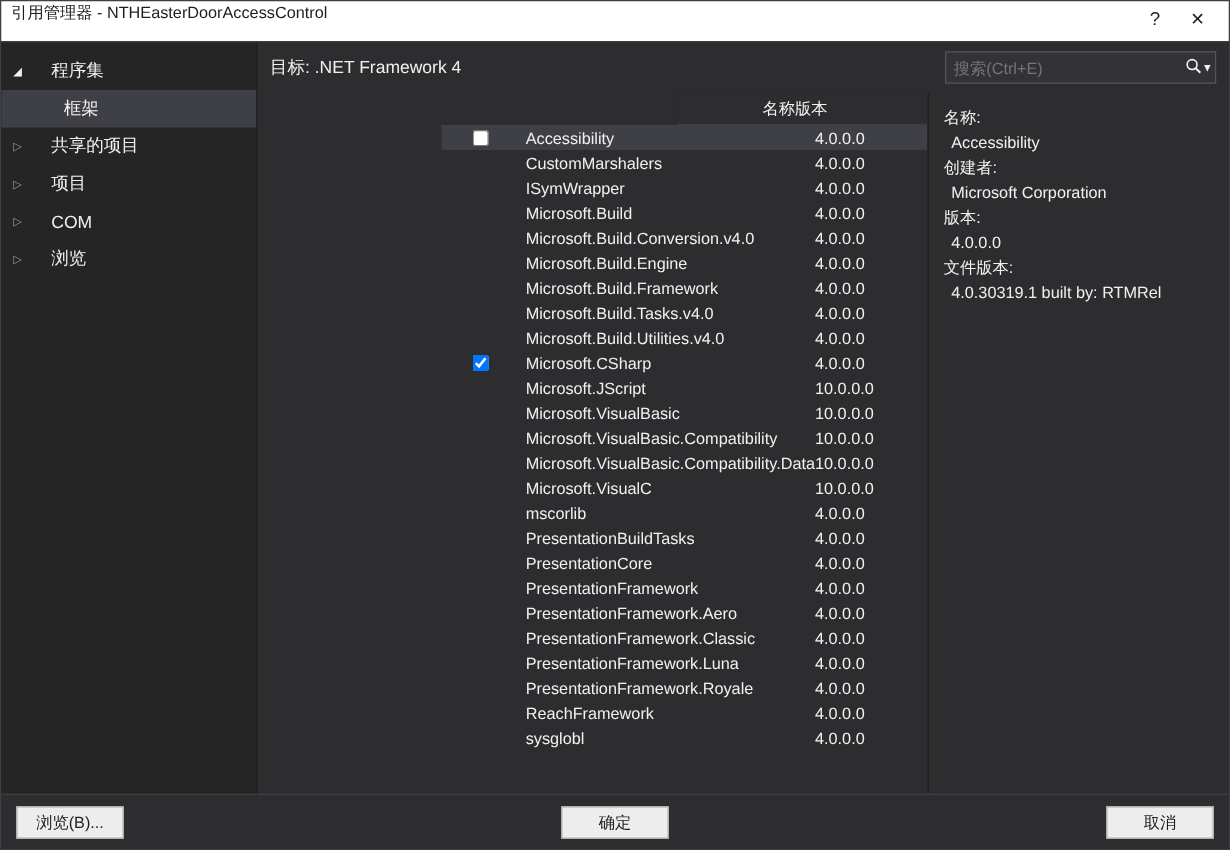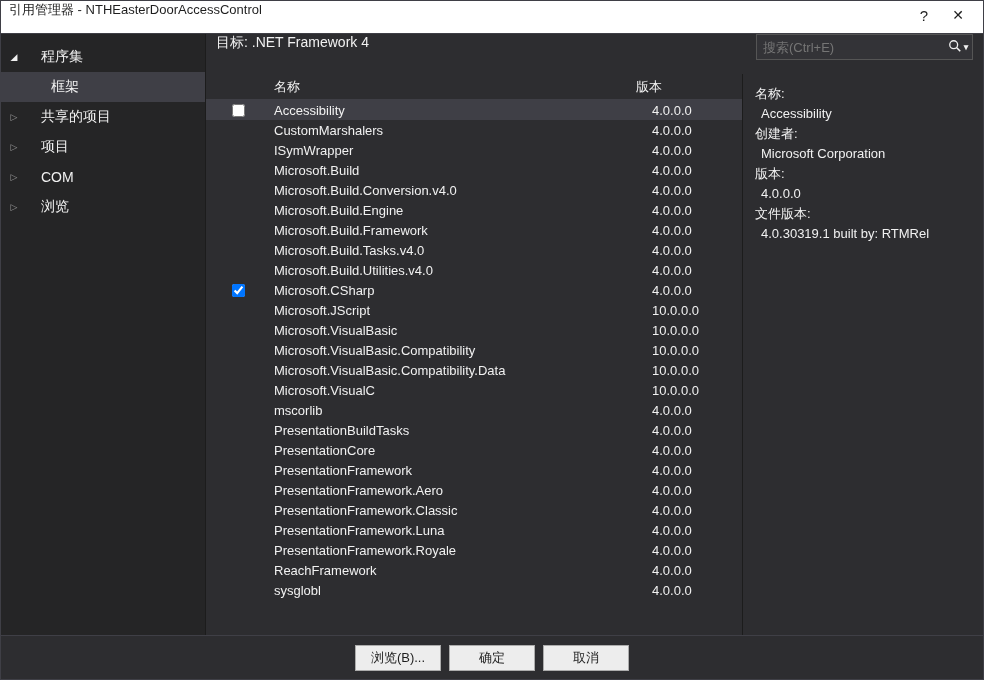--- a/index.html
+++ b/index.html
@@ -12,45 +12,45 @@
 .body { flex: 1; display: flex; background: #2d2d30; overflow: hidden; border-top: 1px solid #3f3f46;}
 .sidebar { width: 205px; background: #252526; display: flex; flex-direction: column; padding-top: 8px; border-right: 1px solid #1c1c1c; }
 .sidebar-item { height: 30px; display: flex; align-items: center; padding-left: 6px; cursor: pointer; font-size: 14px;}
 .sidebar-item.level2 { padding-left: 16px; }
 .sidebar-item .tri { width: 14px; display: inline-block; text-align: center; font-size: 9px; color: #f1f1f1; }
 .sidebar-item.expanded .tri::before { content: "◢"; }
 .sidebar-item.collapsed .tri::before { content: "▷"; color: #999; }
 .sidebar-item.selected { background: #3f3f46; }
 .sidebar-item .label { margin-left: 20px; }
 .main { flex: 1; display: flex; flex-direction: column; background: #2d2d30; overflow: hidden; }
-.topbar { height: 40px; display: flex; padding: 0 10px; gap: 10px; }
+.topbar { height: 40px; display: flex; align-items: center; padding: 0 10px; gap: 10px; }
 .target-label { flex: 1; font-size: 14px; color: #f1f1f1; }
 .search-wrap { width: 217px; height: 26px; border: 1px solid #555; display: flex; align-items: center; background: #333337; }
 .search-wrap input { flex: 1; background: transparent; border: none; outline: none; color: #cfcfcf; font-size: 13px; padding: 0 6px; font-family: inherit; }
 .search-icon { width: 26px; text-align: center; color: #f1f1f1; font-weight: bold; font-size: 14px;}
 .content { flex: 1; display: flex; overflow: hidden; }
-.grid-area { flex: 1; display: flex; flex-direction: column; overflow: hidden; border-right: 1px solid #1c1c1c; }
+.grid-area { flex: 1; display: flex; flex-direction: column; overflow: hidden; border-right: 1px solid #1c1c1c; align-items: flex-end; }
 .grid-header { display: flex; height: 26px; align-items: center; background: #2d2d30; border-bottom: 1px solid #3f3f46; padding-right: 16px;}
 .col-check { width: 64px; }
 .col-name { flex: 1; padding-left: 4px; font-size: 13px;}
 .col-ver { width: 90px; font-size: 13px;}
 .grid-rows { flex: 1; overflow-y: scroll; overflow-x: hidden; }
 .grid-rows::-webkit-scrollbar { width: 16px; background: #3e3e42; }
 .grid-rows::-webkit-scrollbar-thumb { background: #686868; }
 .grid-rows::-webkit-scrollbar-button { background: #3e3e42; height: 16px;}
 .row { display: flex; height: 20px; align-items: center; font-size: 13px; }
 .row.selected { background: #3f3f46; }
 .row .cbox { width: 64px; display: flex; justify-content: center; }
 .row .cbox input { width: 13px; height: 13px; }
 .row .name { flex: 1; padding-left: 4px; white-space: nowrap; overflow: hidden; }
 .row .ver { width: 90px; }
 .details { width: 240px; padding: 10px 12px; font-size: 13px; line-height: 20px; }
 .details .lbl { font-weight: normal; }
 .details .val { padding-left: 6px; }
-.footer { height: 44px; background: #2d2d30; display: flex; align-items: center; justify-content: center; gap: 8px; padding: 0 12px; border-top: 1px solid #3f3f46; }
+.footer { height: 44px; background: #2d2d30; display: flex; align-items: center; justify-content: space-between; gap: 8px; padding: 0 12px; border-top: 1px solid #3f3f46; }
 .footer button { height: 26px; min-width: 86px; padding: 0 12px; background: #ededed; color: #1e1e1e; border: 1px solid #acacac; font-family: inherit; font-size: 13px; cursor: pointer; }
 </style>
 </head>
 <body>
 
 <div class="window">
   <div class="titlebar">
     <div class="titlebar-title">引用管理器 - NTHEasterDoorAccessControl</div>
     <div class="titlebar-btn">?</div>
     <div class="titlebar-btn close">✕</div>

